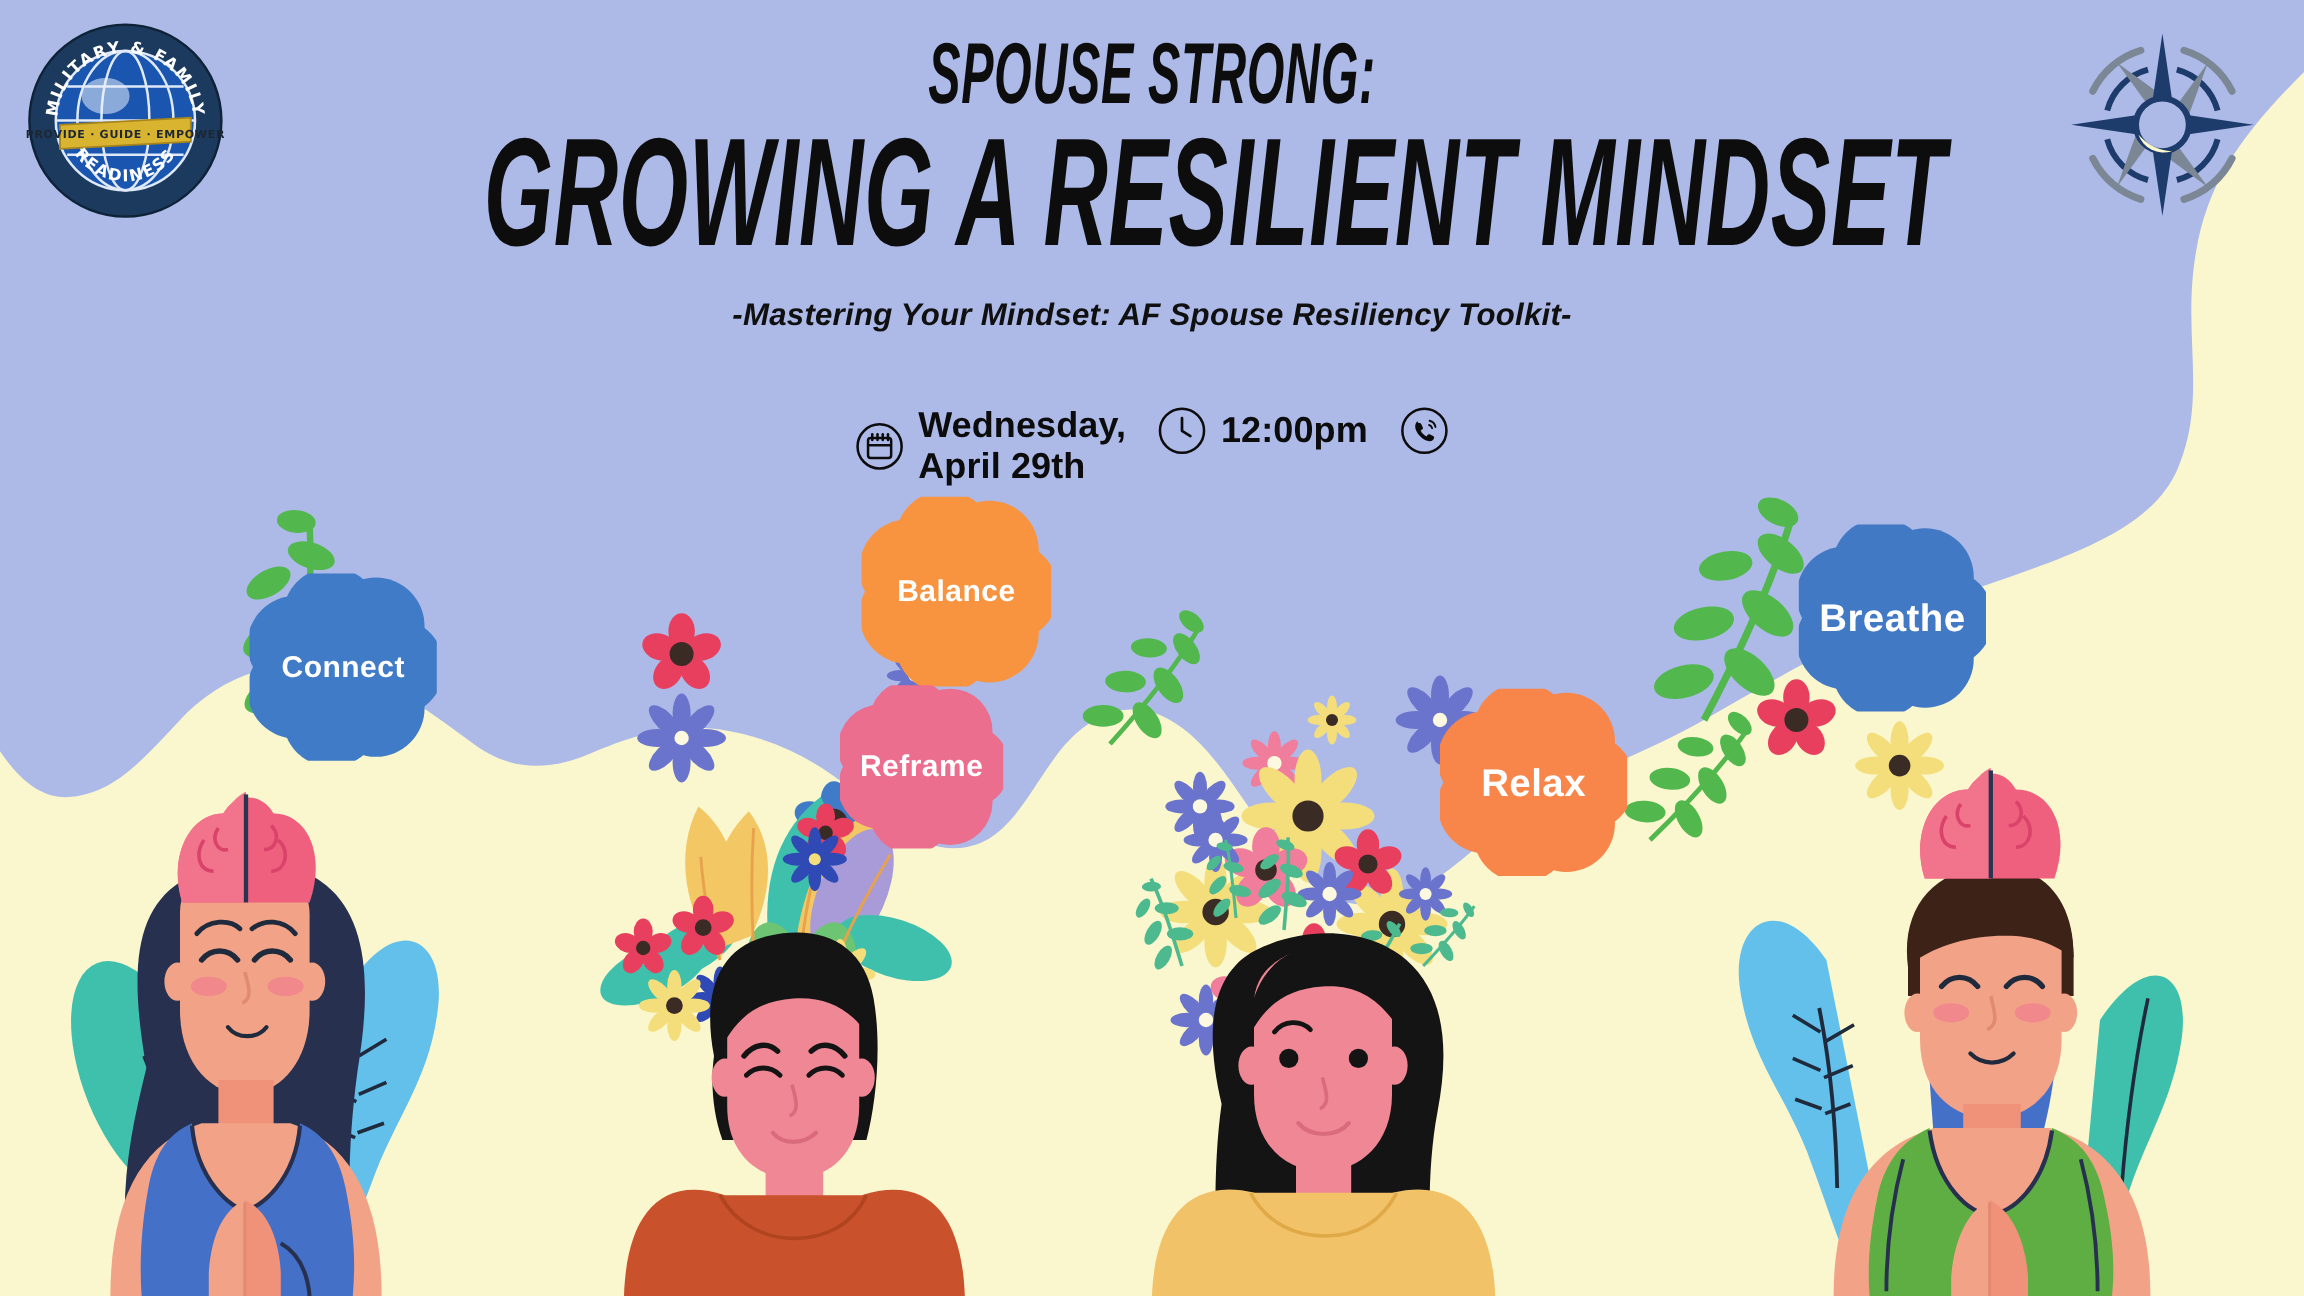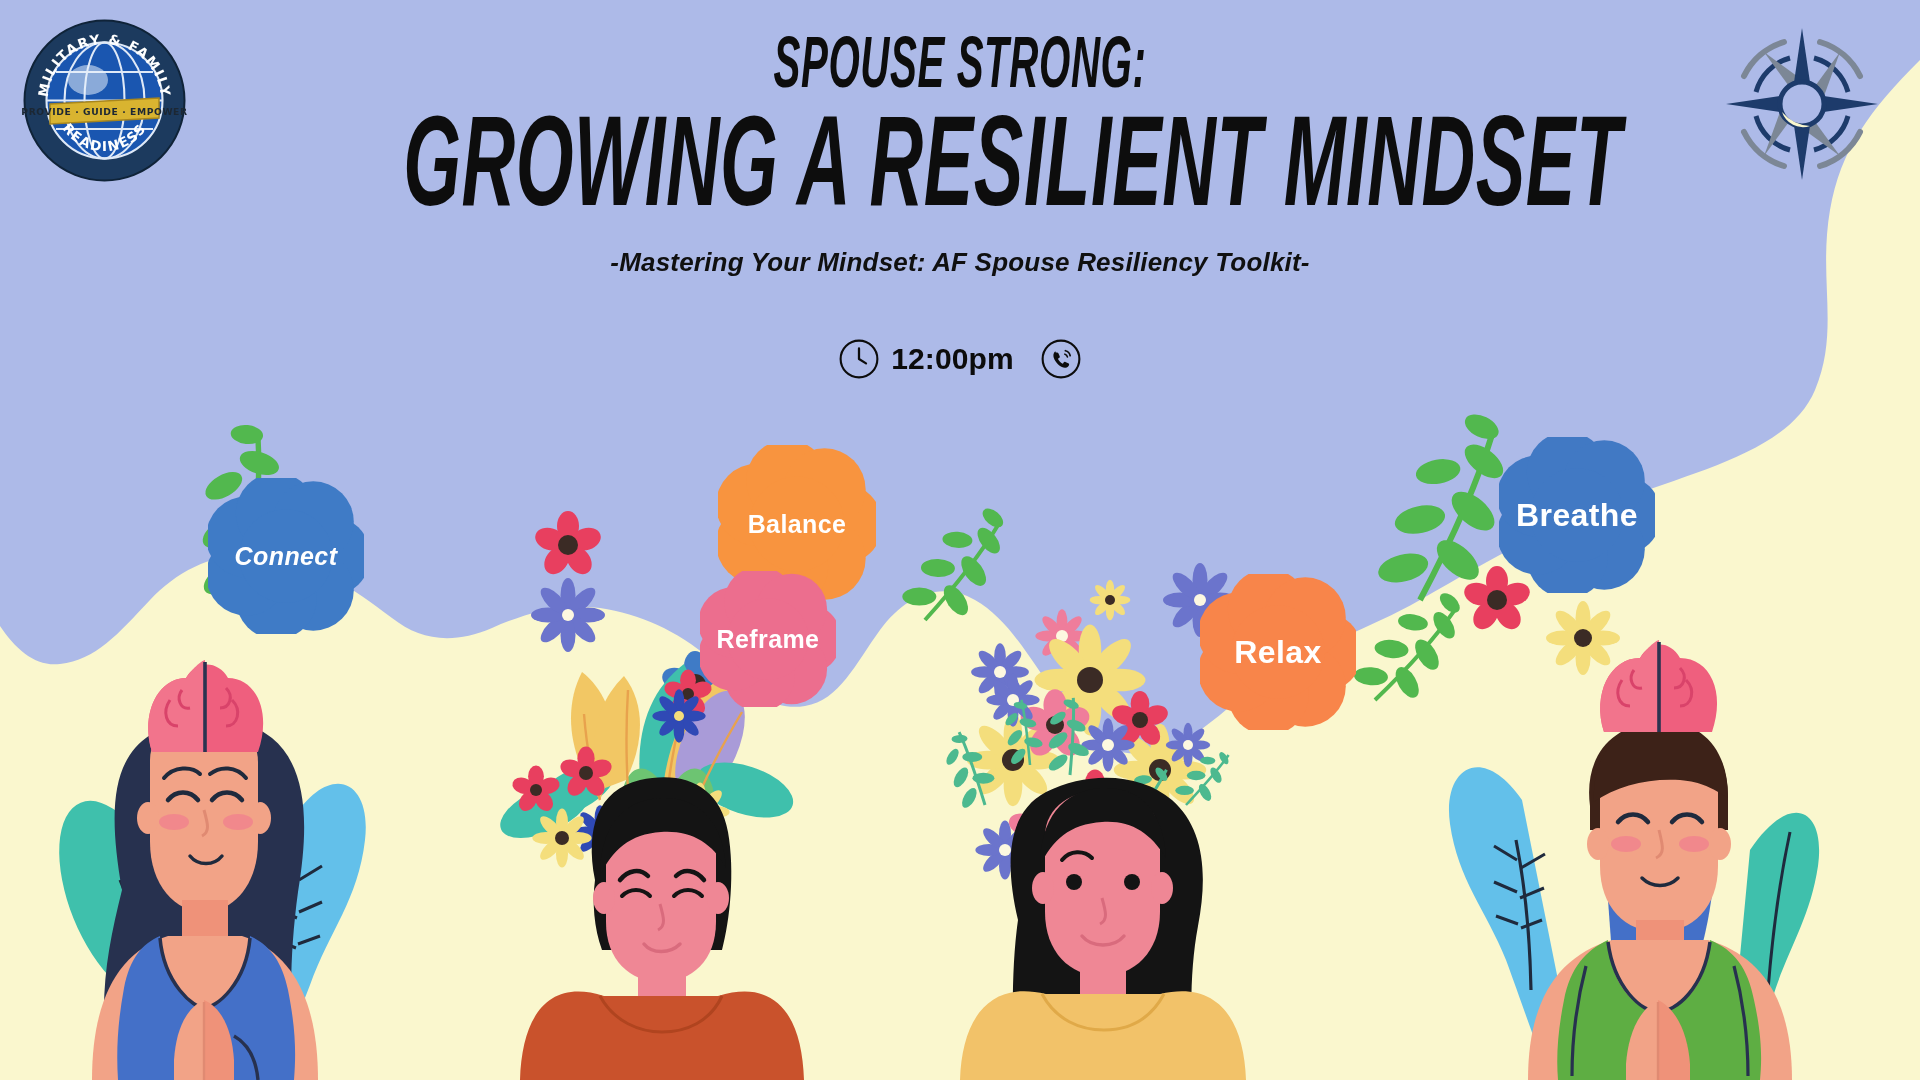--- a/index.html
+++ b/index.html
@@ -307,36 +307,36 @@
       <g transform="translate(1186,805)" fill="#4cb98f">
           <use href="#fern" transform="rotate(30) scale(0.85)"></use>
         </g>
       <g transform="translate(1065,880)" fill="#4cb98f">
           <use href="#fern" transform="rotate(-6) scale(0.9)"></use>
         </g>
     </g>
   </svg>
 
   <div id="word-flowers">
-      <div class="word-flower" style="left: 208px; top: 478px; width: 156px; height: 156px; font-style: italic;">
+      <div class="word-flower" style="left: 208px; top: 478px; width: 156px; height: 156px;">
         <svg viewBox="0 0 100 100" width="156" height="156" style="display:block">
        <g fill="#3f7bc6">
             <circle cx="78.00" cy="50.00" r="26"></circle>
             <circle cx="67.46" cy="71.89" r="26"></circle>
             <circle cx="43.77" cy="77.30" r="26"></circle>
             <circle cx="24.77" cy="62.15" r="26"></circle>
             <circle cx="24.77" cy="37.85" r="26"></circle>
             <circle cx="43.77" cy="22.70" r="26"></circle>
             <circle cx="67.46" cy="28.11" r="26"></circle>
             <circle cx="50" cy="50" r="30"></circle>
           </g>
      </svg>
      <span class="wf-label" style="font-size:25px">Connect</span>
       </div>
-      <div class="word-flower" style="left: 718px; top: 445px; width: 158px; height: 158px;">
+      <div class="word-flower" style="left: 718px; top: 414px; width: 158px; height: 158px;">
         <svg viewBox="0 0 100 100" width="158" height="158" style="display:block">
        <g fill="#f8943f">
             <circle cx="78.00" cy="50.00" r="26"></circle>
             <circle cx="67.46" cy="71.89" r="26"></circle>
             <circle cx="43.77" cy="77.30" r="26"></circle>
             <circle cx="24.77" cy="62.15" r="26"></circle>
             <circle cx="24.77" cy="37.85" r="26"></circle>
             <circle cx="43.77" cy="22.70" r="26"></circle>
             <circle cx="67.46" cy="28.11" r="26"></circle>
             <circle cx="50" cy="50" r="30"></circle>
@@ -629,20 +629,35 @@
     <div id="subtitles">
       <div class="subtitle-line">-Mastering Your Mindset: AF Spouse Resiliency Toolkit-</div>
     </div>
   </div>
 
   <div id="details-row">
       <div class="detail-item">
         <span class="detail-icon">
           <svg xmlns="http://www.w3.org/2000/svg" viewBox="0 0 48 48" width="42" height="42">
             <circle cx="24" cy="24" r="21" fill="none" stroke="#0c0c0c" stroke-width="2.4"></circle>
+        <rect x="13" y="16" width="22" height="19" rx="2.5" fill="none" stroke="#0c0c0c" stroke-width="2.4"></rect>
+        <line x1="13" y1="23" x2="35" y2="23" stroke="#0c0c0c" stroke-width="2.4"></line>
+        <line x1="17" y1="12.5" x2="17" y2="18" stroke="#0c0c0c" stroke-width="2.4" stroke-linecap="round"></line>
+        <line x1="22" y1="12.5" x2="22" y2="18" stroke="#0c0c0c" stroke-width="2.4" stroke-linecap="round"></line>
+        <line x1="27" y1="12.5" x2="27" y2="18" stroke="#0c0c0c" stroke-width="2.4" stroke-linecap="round"></line>
+        <line x1="32" y1="12.5" x2="32" y2="18" stroke="#0c0c0c" stroke-width="2.4" stroke-linecap="round"></line>
+          </svg>
+        </span>
+        <span class="detail-text">Wednesday,
+April 29th</span>
+      </div>
+      <div class="detail-item">
+        <span class="detail-icon">
+          <svg xmlns="http://www.w3.org/2000/svg" viewBox="0 0 48 48" width="42" height="42">
+            <circle cx="24" cy="24" r="21" fill="none" stroke="#0c0c0c" stroke-width="2.4"></circle>
         <path d="M24,12 L24,24 L32,29" fill="none" stroke="#0c0c0c" stroke-width="2.6" stroke-linecap="round" stroke-linejoin="round"></path>
           </svg>
         </span>
         <span class="detail-text">12:00pm</span>
       </div>
       <div class="detail-item">
         <span class="detail-icon">
           <svg xmlns="http://www.w3.org/2000/svg" viewBox="0 0 48 48" width="42" height="42">
             <circle cx="24" cy="24" r="21" fill="none" stroke="#0c0c0c" stroke-width="2.4"></circle>
         <path d="M17.5,15 C15,17 14.5,20.5 16.5,24.5 C19,29.5 24,33.5 28.5,34 C31,34.3 33,32.5 33.3,30.6 C33.4,29.8 33,29.2 32.3,28.9 L29,27.4 C28.2,27.1 27.4,27.4 27,28.1 L26.2,29.4 C23.8,28.2 21.6,26.1 20.4,23.6 L21.8,22.8 C22.5,22.4 22.8,21.6 22.5,20.8 L21,17.5 C20.6,16.8 20,16.5 19.3,16.6 C18.6,16.7 18,16.8 17.5,15 Z" fill="#0c0c0c"></path>

